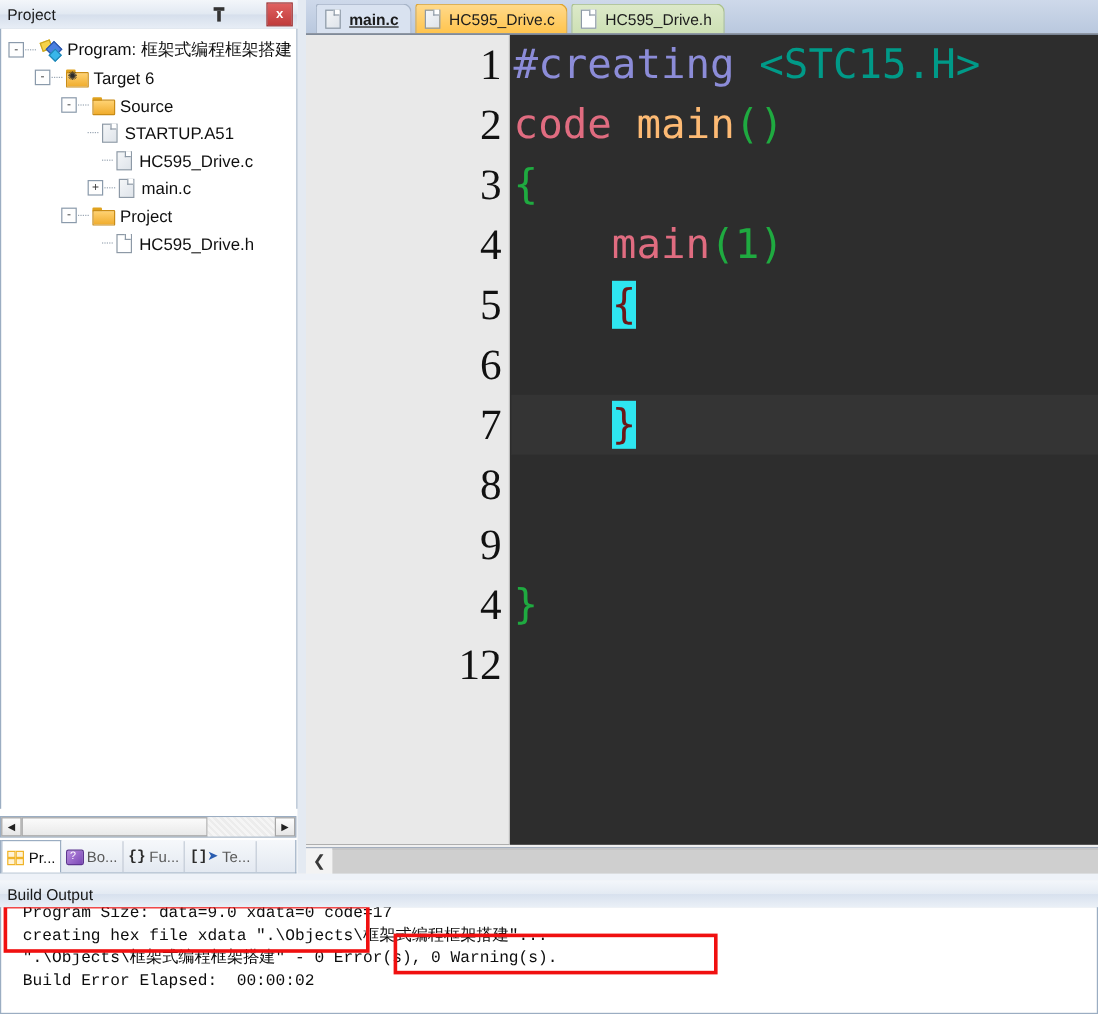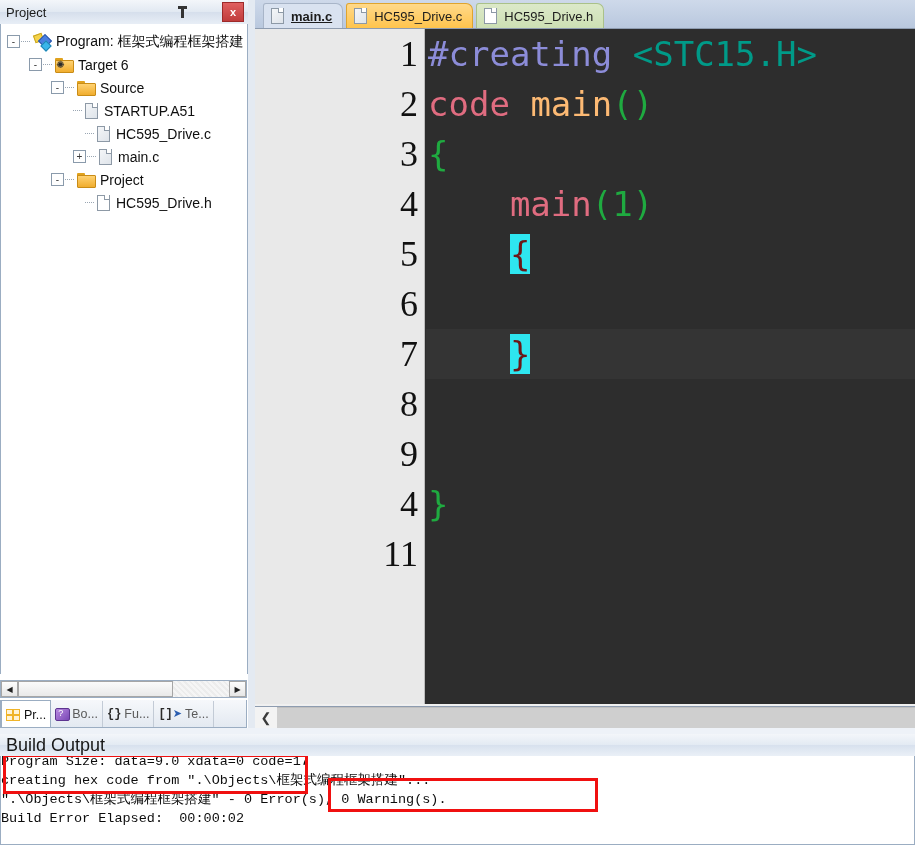--- a/index.html
+++ b/index.html
@@ -221,30 +221,30 @@
   .build-pane{
     position:absolute;left:0;top:734px;width:915px;height:111px;
     background:#fff;box-sizing:border-box;
   }
   .build-title{
     height:22px;
     background:linear-gradient(to bottom,#f3f6fa 0%,#e3eaf3 50%,#d8e1ee 52%,#eaf0f7 100%);
     border-bottom:1px solid #9badc2;
     display:flex;align-items:center;
   }
-  .build-title .ttl{margin-left:6px;font-size:18px;color:#171717;}
+  .build-title .ttl{margin-left:6px;font-size:13px;color:#171717;}
   .build-body{
     position:absolute;left:0;top:22px;right:0;bottom:0;
     background:#fff;border:1px solid #9badc2;border-top:none;
     box-sizing:border-box;overflow:hidden;
   }
   .bline{
     font-family:"Liberation Mono",monospace;
     font-size:13.5px;color:#0d0d0d;white-space:pre;
-    height:19px;line-height:19px;padding-left:0;
+    height:19px;line-height:19px;padding-left:18px;
   }
   .bline-shift{margin-top:-4px;}
   .redbox{
     position:absolute;border:3px solid #f01010;box-sizing:border-box;
     pointer-events:none;
   }
   .rb1{left:2px;top:-2px;width:305px;height:40px;}
   .rb2{left:327px;top:22px;width:270px;height:34px;}
 </style>
 </head>
@@ -417,21 +417,21 @@
           <div class="gline">1</div>
           <div class="gline">2</div>
           <div class="gline">3</div>
           <div class="gline">4</div>
           <div class="gline">5</div>
           <div class="gline">6</div>
           <div class="gline">7</div>
           <div class="gline">8</div>
           <div class="gline">9</div>
           <div class="gline">4</div>
-          <div class="gline">11</div>
+          <div class="gline">12</div>
         </div>
       <div class="codelines" id="codelines">
           <div class="cline"><span class="k-pre">#creating</span><span> </span><span class="k-inc">&lt;STC15.H&gt;</span></div>
           <div class="cline"><span class="k-kw">code</span><span> </span><span class="k-fn">main</span><span class="k-paren">()</span></div>
           <div class="cline"><span class="k-brace">{</span></div>
           <div class="cline"><span>    </span><span class="k-kw">main</span><span class="k-paren">(</span><span class="k-num">1</span><span class="k-paren">)</span></div>
           <div class="cline"><span>    </span><span class="k-hl">{</span></div>
           <div class="cline">&nbsp;</div>
           <div class="cline cur"><span>    </span><span class="k-hl">}</span></div>
           <div class="cline">&nbsp;</div>
@@ -449,21 +449,21 @@
 
   <div class="h-split"></div>
 
   <div class="build-pane">
     <div class="build-title">
       <span class="ttl">Build Output</span>
     </div>
     <div class="build-body">
       <div id="build-lines">
           <div class="bline bline-shift">Program Size: data=9.0 xdata=0 code=17</div>
-          <div class="bline">creating hex code from ".\Objects\框架式编程框架搭建"...</div>
+          <div class="bline">creating hex file xdata ".\Objects\框架式编程框架搭建"...</div>
           <div class="bline">".\Objects\框架式编程框架搭建" - 0 Error(s), 0 Warning(s).</div>
           <div class="bline">Build Error Elapsed:  00:00:02</div>
         </div>
       <div class="redbox rb1" style="border-color: rgb(240, 16, 16);"></div>
       <div class="redbox rb2" style="border-color: rgb(240, 16, 16);"></div>
     </div>
   </div>
 
 </div>
 

